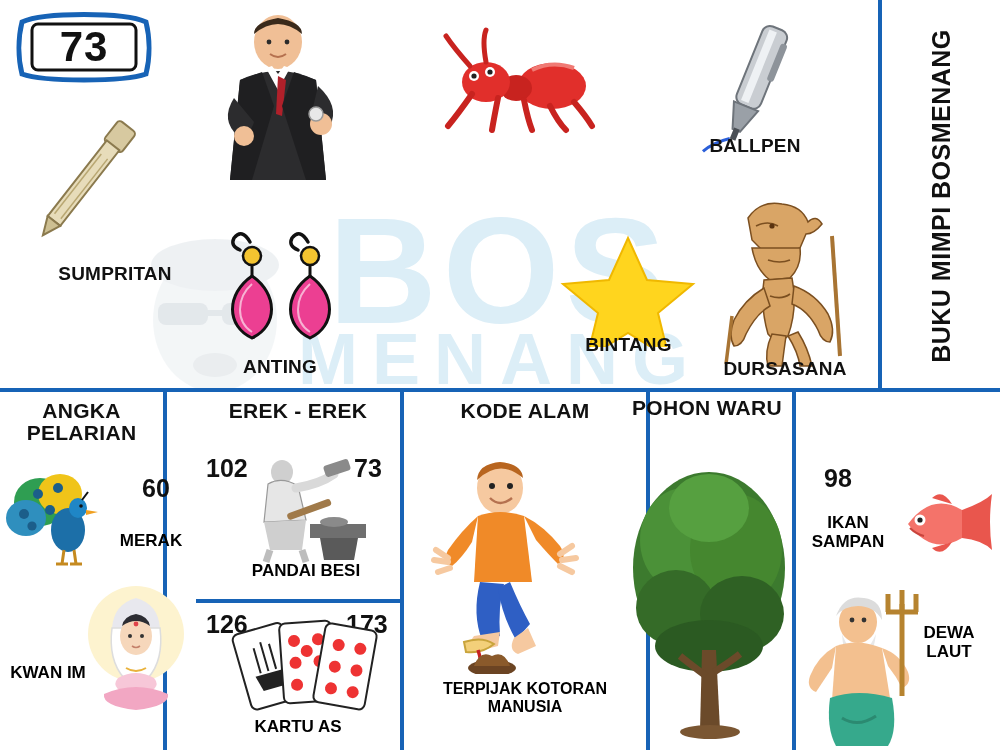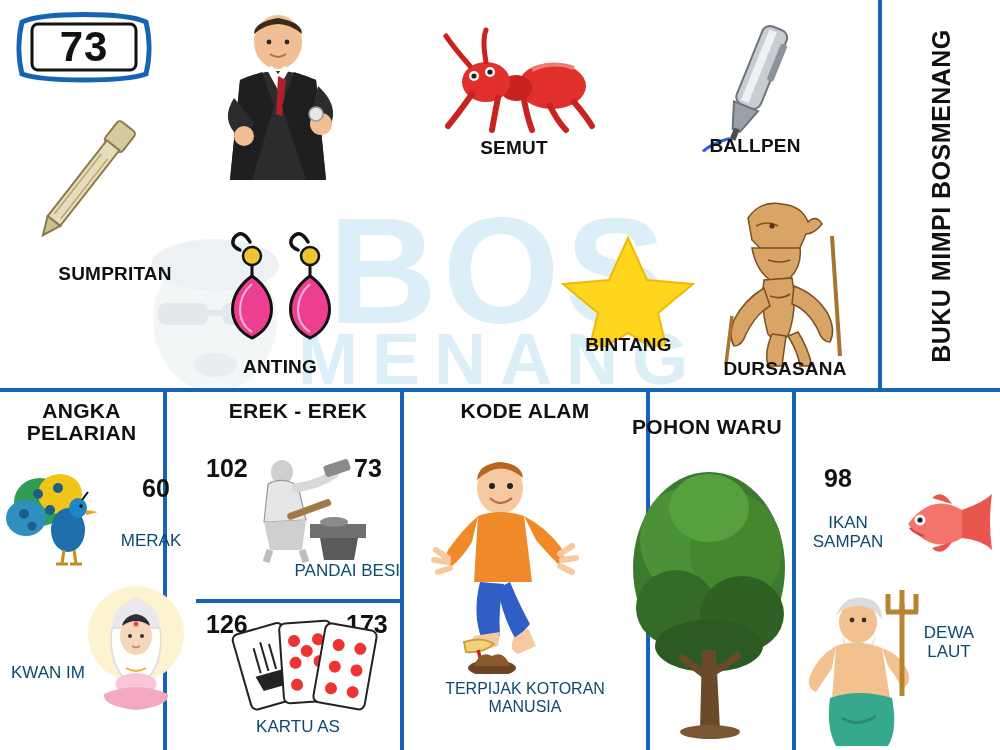--- a/index.html
+++ b/index.html
@@ -129,21 +129,21 @@
   .c5 { left: 796px; width: 204px; }
 
   .hdiv {
     position: absolute;
     left: 0; width: 100%;
     border-top: 4px solid #1763b6;
   }
 
   .num-lbl { font-size: 25px; font-weight: bold; color:#111; position:absolute; }
   .small-cap {
-    font-size: 17px; font-weight: normal; color:#0c4a6e;
+    font-size: 17px; font-weight: bold; color:#000000;
     text-align:center; line-height:1.1; position:absolute;
     white-space: pre-line;
   }
 
   .pict { position:absolute; }
 </style>
 </head>
 <body>
 
 <div id="page">
@@ -222,21 +222,20 @@
         <path d="M46,52 Q30,34 22,22" stroke="#c8231f" stroke-width="5" fill="none" stroke-linecap="round"></path>
         <path d="M62,48 Q58,26 62,16" stroke="#c8231f" stroke-width="5" fill="none" stroke-linecap="round"></path>
         <path d="M48,80 Q34,100 24,112" stroke="#c8231f" stroke-width="6" fill="none" stroke-linecap="round"></path>
         <path d="M74,84 Q70,104 68,116" stroke="#c8231f" stroke-width="6" fill="none" stroke-linecap="round"></path>
         <path d="M100,86 Q104,106 108,116" stroke="#c8231f" stroke-width="6" fill="none" stroke-linecap="round"></path>
         <path d="M126,92 Q134,108 142,116" stroke="#c8231f" stroke-width="6" fill="none" stroke-linecap="round"></path>
         <path d="M150,88 Q162,102 168,112" stroke="#c8231f" stroke-width="6" fill="none" stroke-linecap="round"></path>
         <path d="M108,56 Q128,46 150,54" stroke="#f07a74" stroke-width="4" fill="none"></path>
       </g>
     </svg>
-    <div class="cap" style="margin-top:-16px;">SEMUT</div>
   </div>
 
   <div class="item" style="left:660px; top:14px; width:190px;">
     <svg class="art" width="190" height="140" viewBox="0 0 190 140">
       <g transform="rotate(22 95 70)">
         <rect x="82" y="10" width="26" height="84" rx="8" fill="#c9cdd2" stroke="#6e747b" stroke-width="2"></rect>
         <rect x="88" y="14" width="8" height="76" fill="#eef1f4"></rect>
         <rect x="104" y="22" width="7" height="40" rx="3" fill="#8d939a"></rect>
         <polygon points="82,94 108,94 99,120 91,120" fill="#9aa0a7" stroke="#6e747b" stroke-width="2"></polygon>
         <rect x="92" y="118" width="6" height="12" fill="#4a4f55"></rect>
@@ -356,21 +355,21 @@
           <path d="M40,68 L46,96 L78,96 L82,66 Z" fill="#cfcfcf"></path>
           <path d="M72,34 Q96,30 110,20" stroke="#d9d9d9" stroke-width="9" fill="none" stroke-linecap="round"></path>
           <rect x="100" y="8" width="26" height="12" rx="3" fill="#8a8a8a" transform="rotate(-18 113 14)"></rect>
           <rect x="62" y="52" width="46" height="7" rx="3" fill="#a07a4a" transform="rotate(-20 85 55)"></rect>
           <path d="M46,96 L42,108 M78,96 L82,108" stroke="#bdbdbd" stroke-width="7"></path>
           <rect x="86" y="70" width="56" height="14" fill="#6f6f6f"></rect>
           <path d="M96,84 L100,106 L130,106 L134,84 Z" fill="#5a5a5a"></path>
           <ellipse cx="110" cy="68" rx="14" ry="5" fill="#8a8a8a"></ellipse>
         </g>
       </svg>
-      <div class="small-cap" style="left:0; top:170px; width:100%;text-align:right;">PANDAI BESI</div>
+      <div class="small-cap" style="left:8px; top:170px; width:100%;">PANDAI BESI</div>
 
       <div class="num-lbl" style="left:10px; top:218px;">126</div>
       <div class="num-lbl" style="left:150px; top:218px;">173</div>
 
       <svg class="pict" style="left:26px; top:222px;" width="160" height="105" viewBox="0 0 160 105">
         <g>
           <g transform="rotate(-16 50 55)">
             <rect x="20" y="12" width="52" height="78" rx="6" fill="#fff" stroke="#222" stroke-width="2"></rect>
             <path d="M38,30 L38,56 M46,26 L46,56 M54,30 L54,56" stroke="#222" stroke-width="2"></path>
             <path d="M32,58 L60,58 L56,74 L36,74 Z" fill="#222"></path>
@@ -428,21 +427,21 @@
           <path d="M56,196 Q60,208 58,214" stroke="#c62222" stroke-width="3.5" fill="none"></path>
           <ellipse cx="70" cy="214" rx="24" ry="8" fill="#6b4423"></ellipse>
           <path d="M52,212 Q58,196 70,202 Q82,196 88,212 Z" fill="#8a5a2b"></path>
         </g>
       </svg>
       <div class="small-cap" style="left:0; top:288px; width:100%; font-size:16px;">TERPIJAK KOTORAN
 MANUSIA</div>
     </div>
 
     <div class="col c4">
-      <div class="col-title" style="padding-top:24px;">POHON WARU</div>
+      <div class="col-title" style="padding-top:5px;">POHON WARU</div>
 
       <svg class="pict" style="left:2px; top:58px;" width="170" height="296" viewBox="0 0 170 296">
         <g>
           <ellipse cx="85" cy="118" rx="76" ry="96" fill="#3c7a2e"></ellipse>
           <ellipse cx="60" cy="90" rx="44" ry="52" fill="#4b9138"></ellipse>
           <ellipse cx="112" cy="100" rx="46" ry="56" fill="#45872f"></ellipse>
           <ellipse cx="85" cy="58" rx="40" ry="34" fill="#56a040"></ellipse>
           <ellipse cx="52" cy="158" rx="40" ry="38" fill="#356b28"></ellipse>
           <ellipse cx="118" cy="164" rx="42" ry="38" fill="#2f6124"></ellipse>
           <ellipse cx="85" cy="196" rx="54" ry="26" fill="#2b5a22"></ellipse>

